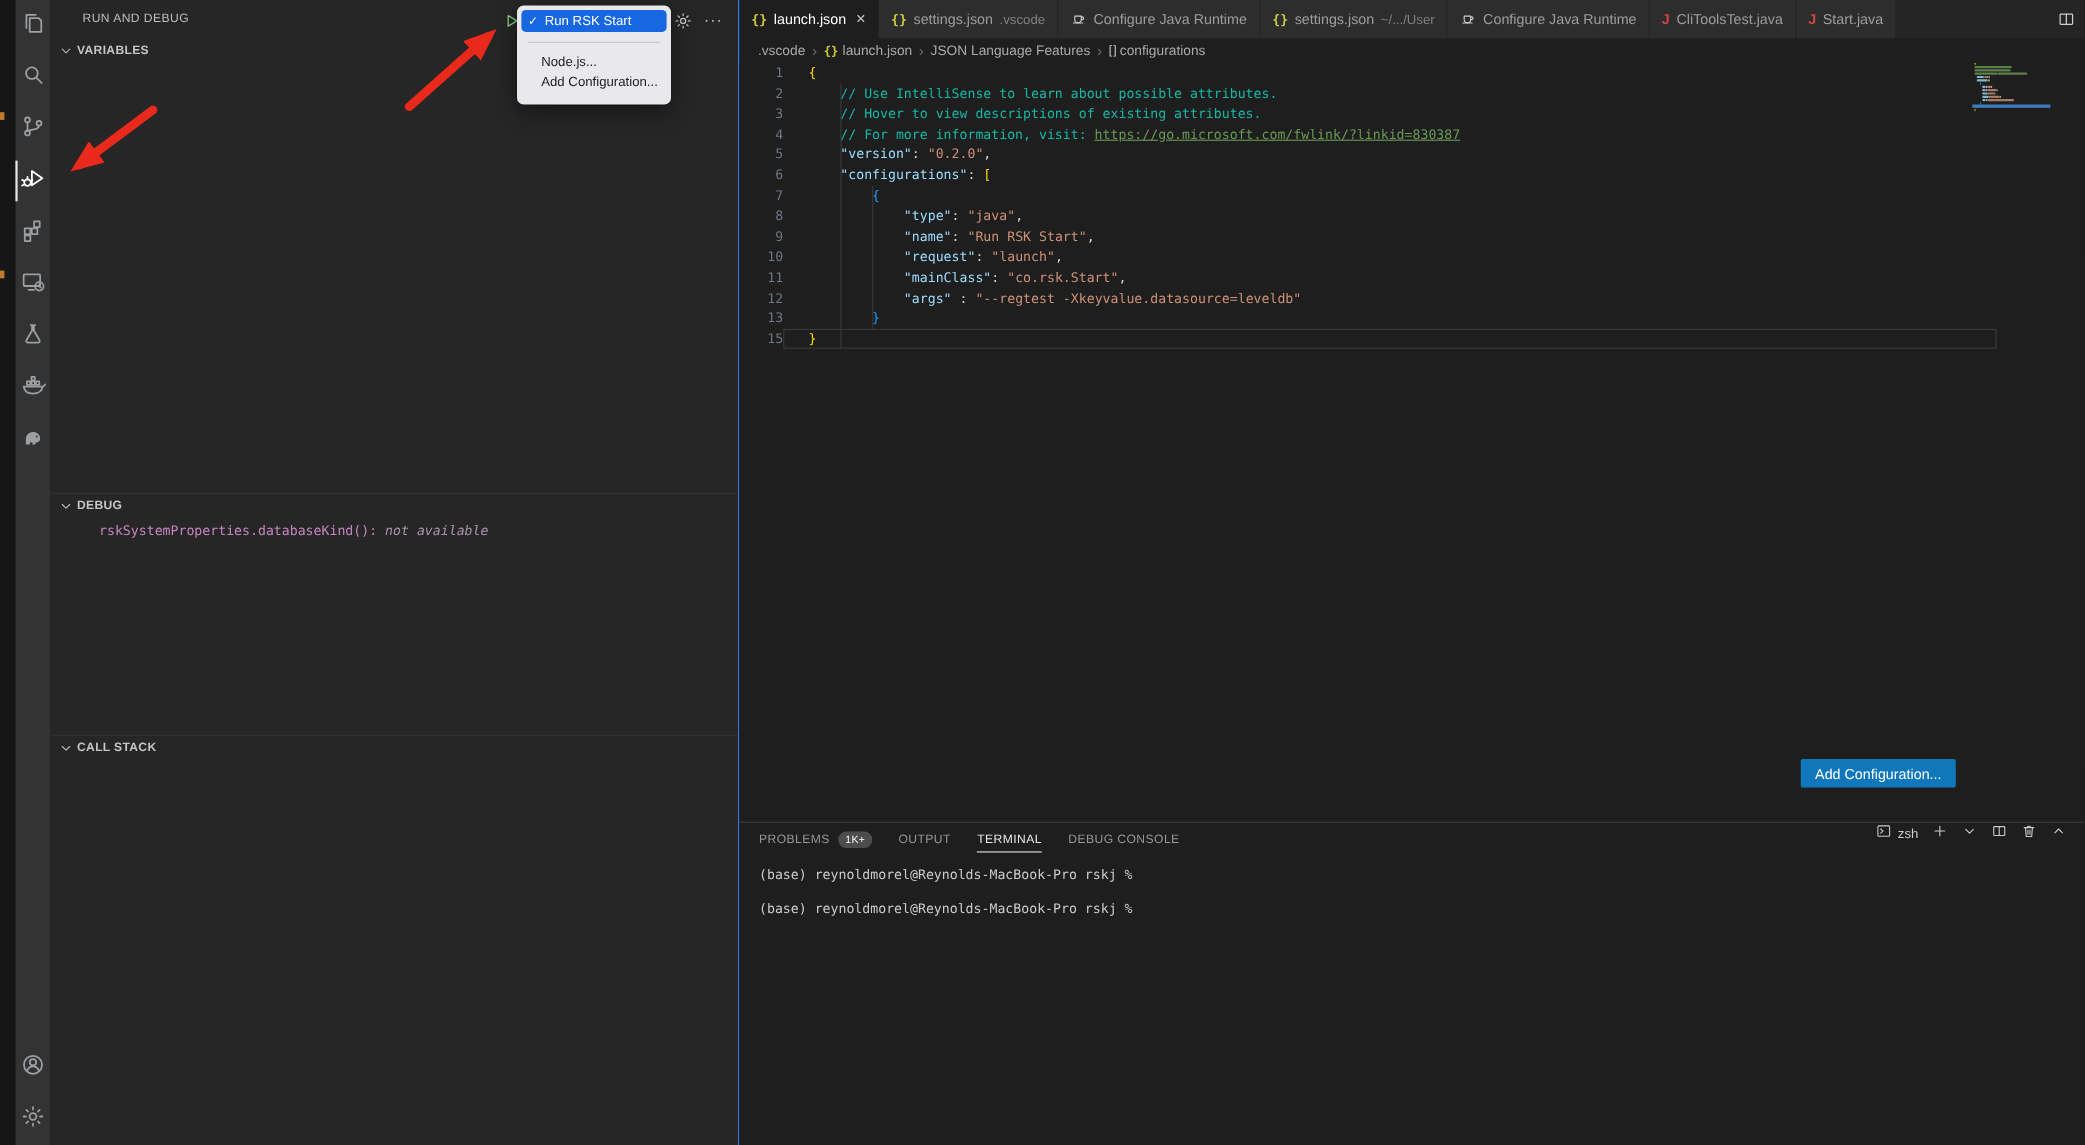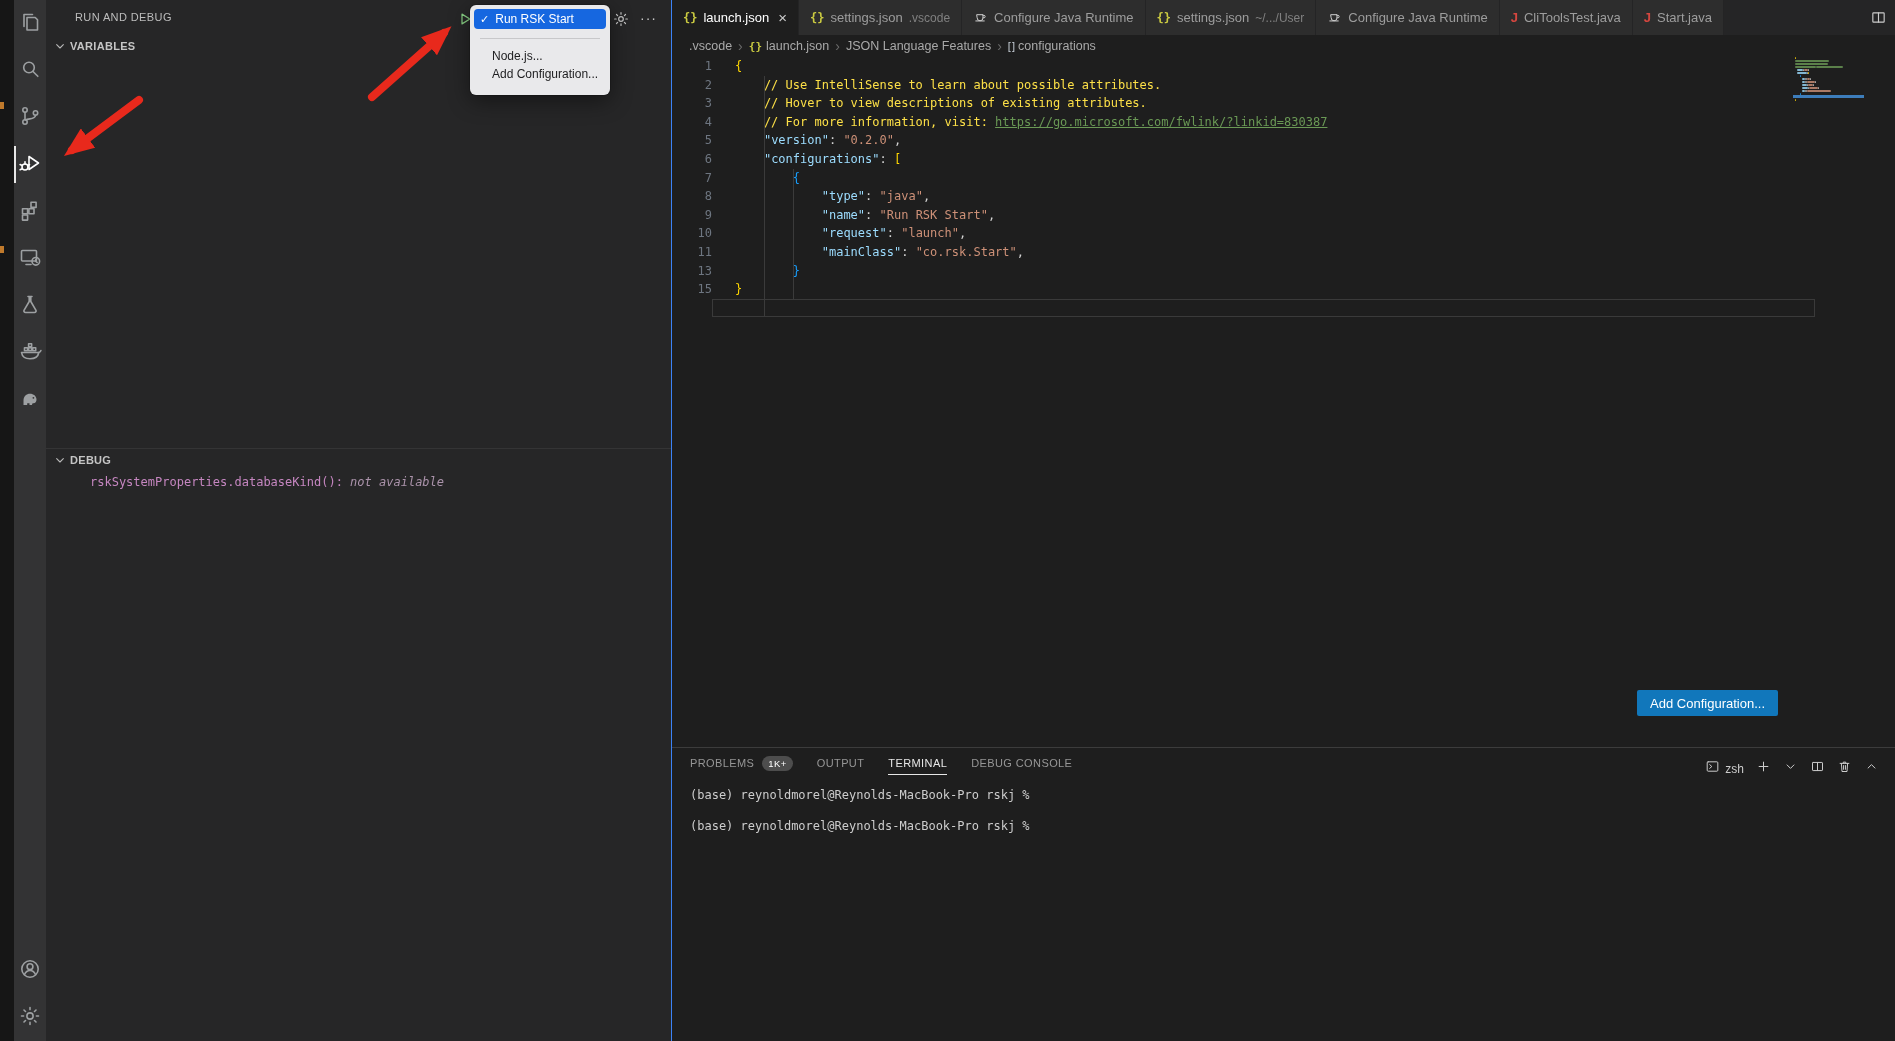--- a/index.html
+++ b/index.html
@@ -70,21 +70,21 @@
   .bc-ico-json { color:#cbcb41; font-weight:bold; font-family:"DejaVu Sans Mono", monospace; font-size:11px; margin-right:4px; }
   .bc-ico-arr { color:#c4ccd4; font-size:11px; margin-right:4px; letter-spacing:-1px; }
 
   
   .code-area { position:relative; flex:1; background:#1e1e1e; overflow:hidden;
     font-family:"DejaVu Sans Mono", monospace; font-size:12px; }
   .code-line { height:18.6px; line-height:18.6px; display:flex; white-space:pre; position:relative; }
   .gut { width:40px; text-align:right; color:#6e7681; flex:none; }
   .code-line.cur .gut { color:#cccccc; }
   .ltxt { margin-left:23px; color:#d4d4d4; }
-  .tk-cm { color:#fde047; } .tk-lk { color:#6a9955; text-decoration:underline; }
+  .tk-cm { color:#14b8a6; } .tk-lk { color:#6a9955; text-decoration:underline; }
   .tk-k { color:#9cdcfe; } .tk-s { color:#ce9178; } .tk-pn { color:#d4d4d4; }
   .tk-b1 { color:#ffd700; } .tk-b2 { color:#179fff; }
   .cur-box { position:absolute; left:40px; right:80px; height:18.6px;
     border:1px solid #3a3a3a; pointer-events:none; }
   .iguide { position:absolute; width:1px; background:#3b3b3b; pointer-events:none; }
   .minimap { position:absolute; top:0; right:33px; width:67px; cursor:pointer; }
   .mm-row { height:2px; margin-bottom:1px; display:flex; }
   .mm-row span { height:2px; border-radius:1px; display:block; }
   .mm-slider { position:absolute; left:-2px; right:-2px; top:38px; height:2.5px; background:#3d7dbb; }
   .add-cfg-btn { position:absolute; right:117px; bottom:31px; height:26px; padding:0 13px;
@@ -92,21 +92,21 @@
     font-family:"Liberation Sans", sans-serif; cursor:pointer; }
 
   
   .panel { height:294px; flex:none; background:#1e1e1e; border-top:1px solid #3c3c3c; position:relative; }
   .panel-head { height:30px; display:flex; align-items:center; padding-left:18px; }
   .ptab { font-size:11px; letter-spacing:.4px; color:#969696; margin-right:24px; cursor:pointer;
     display:flex; align-items:center; height:30px; position:relative; }
   .ptab.active { color:#e7e7e7; }
   .ptab.active::after { content:""; position:absolute; bottom:3px; left:0; right:0; height:1px; background:#e7e7e7; }
   .pbadge { background:#4d4d4d; color:#ffffff; font-size:9.5px; border-radius:9px; padding:2px 6px; margin-left:8px; }
-  .panel-actions { position:absolute; right:16px; top:0; height:30px; display:flex; align-items:flex-end; gap:12px; color:#cccccc; }
+  .panel-actions { position:absolute; right:16px; top:0; height:30px; display:flex; align-items:flex-start; gap:12px; color:#cccccc; }
   .pact { display:flex; align-items:center; gap:5px; cursor:pointer; }
   .pact svg { width:15px; height:15px; }
   .pact .plabel { font-size:12px; color:#cccccc; }
   .term { padding:10px 0 0 18px; font-family:"DejaVu Sans Mono", monospace; font-size:12px; color:#cccccc; }
   .tline { height:15.5px; line-height:15.5px; white-space:pre; }
   .hmark { background:#c0c0c0; color:#1e1e1e; }
   .hblue { background:#1174c4; color:#ffffff; }
 
   
   .menu { position:absolute; left:470px; top:5px; width:140px; height:90px; background:#e9e9eb;
@@ -243,20 +243,28 @@
               <path d="M7 10l5 5 5-5"></path>
             </svg></span>
         <span class="sec-t">DEBUG</span>
       </div>
       <div class="watch-row">
         <span class="watch-expr">rskSystemProperties.databaseKind():</span>
         <span class="watch-val"> <i style="font-style:italic">not available</i></span>
       </div>
     </div>
 
+    <div class="sb-section sec-callstack">
+      <div class="sec-h">
+        <span class="chev"><svg viewBox="0 0 24 24" fill="none" stroke="currentColor" stroke-width="1.6" stroke-linecap="round" stroke-linejoin="round">
+              <path d="M7 10l5 5 5-5"></path>
+            </svg></span>
+        <span class="sec-t">CALL STACK</span>
+      </div>
+    </div>
 
   </aside>
 
   <main class="editor-col">
     <div class="tabbar">
       <div id="tabs" style="display:flex">
           <div class="tab active">
             <span class="tico json">{}</span>
             <span>launch.json</span>
             <span class="close">×</span>
@@ -331,20 +339,21 @@
           <div class="code-line"><span class="gut">2</span><span class="ltxt"><span class="tk-cm">    // Use IntelliSense to learn about possible attributes.</span></span></div>
           <div class="code-line"><span class="gut">3</span><span class="ltxt"><span class="tk-cm">    // Hover to view descriptions of existing attributes.</span></span></div>
           <div class="code-line"><span class="gut">4</span><span class="ltxt"><span class="tk-cm">    // For more information, visit: </span><span class="tk-lk">https://go.microsoft.com/fwlink/?linkid=830387</span></span></div>
           <div class="code-line"><span class="gut">5</span><span class="ltxt"><span class="tk-pn">    </span><span class="tk-k">"version"</span><span class="tk-pn">: </span><span class="tk-s">"0.2.0"</span><span class="tk-pn">,</span></span></div>
           <div class="code-line"><span class="gut">6</span><span class="ltxt"><span class="tk-pn">    </span><span class="tk-k">"configurations"</span><span class="tk-pn">: </span><span class="tk-b1">[</span></span></div>
           <div class="code-line"><span class="gut">7</span><span class="ltxt"><span class="tk-pn">        </span><span class="tk-b2">{</span></span></div>
           <div class="code-line"><span class="gut">8</span><span class="ltxt"><span class="tk-pn">            </span><span class="tk-k">"type"</span><span class="tk-pn">: </span><span class="tk-s">"java"</span><span class="tk-pn">,</span></span></div>
           <div class="code-line"><span class="gut">9</span><span class="ltxt"><span class="tk-pn">            </span><span class="tk-k">"name"</span><span class="tk-pn">: </span><span class="tk-s">"Run RSK Start"</span><span class="tk-pn">,</span></span></div>
           <div class="code-line"><span class="gut">10</span><span class="ltxt"><span class="tk-pn">            </span><span class="tk-k">"request"</span><span class="tk-pn">: </span><span class="tk-s">"launch"</span><span class="tk-pn">,</span></span></div>
           <div class="code-line"><span class="gut">11</span><span class="ltxt"><span class="tk-pn">            </span><span class="tk-k">"mainClass"</span><span class="tk-pn">: </span><span class="tk-s">"co.rsk.Start"</span><span class="tk-pn">,</span></span></div>
+          <div class="code-line"><span class="gut">12</span><span class="ltxt"><span class="tk-pn">            </span><span class="tk-k">"args"</span><span class="tk-pn"> : </span><span class="tk-s">"--regtest -Xkeyvalue.datasource=leveldb"</span></span></div>
           <div class="code-line"><span class="gut">13</span><span class="ltxt"><span class="tk-pn">        </span><span class="tk-b2">}</span></span></div>
           <div class="code-line"><span class="gut">15</span><span class="ltxt"><span class="tk-b1">}</span></span></div>
         </div>
       <div id="guides">
           <div class="iguide" style="left: calc(4ch + 63px); top: 18.6px; height: 241.8px;"></div>
           <div class="iguide" style="left: calc(8ch + 63px); top: 111.6px; height: 130.2px;"></div>
         </div>
       <div id="curbox">
           <div class="cur-box" style="top: 241.8px;"></div>
         </div>

